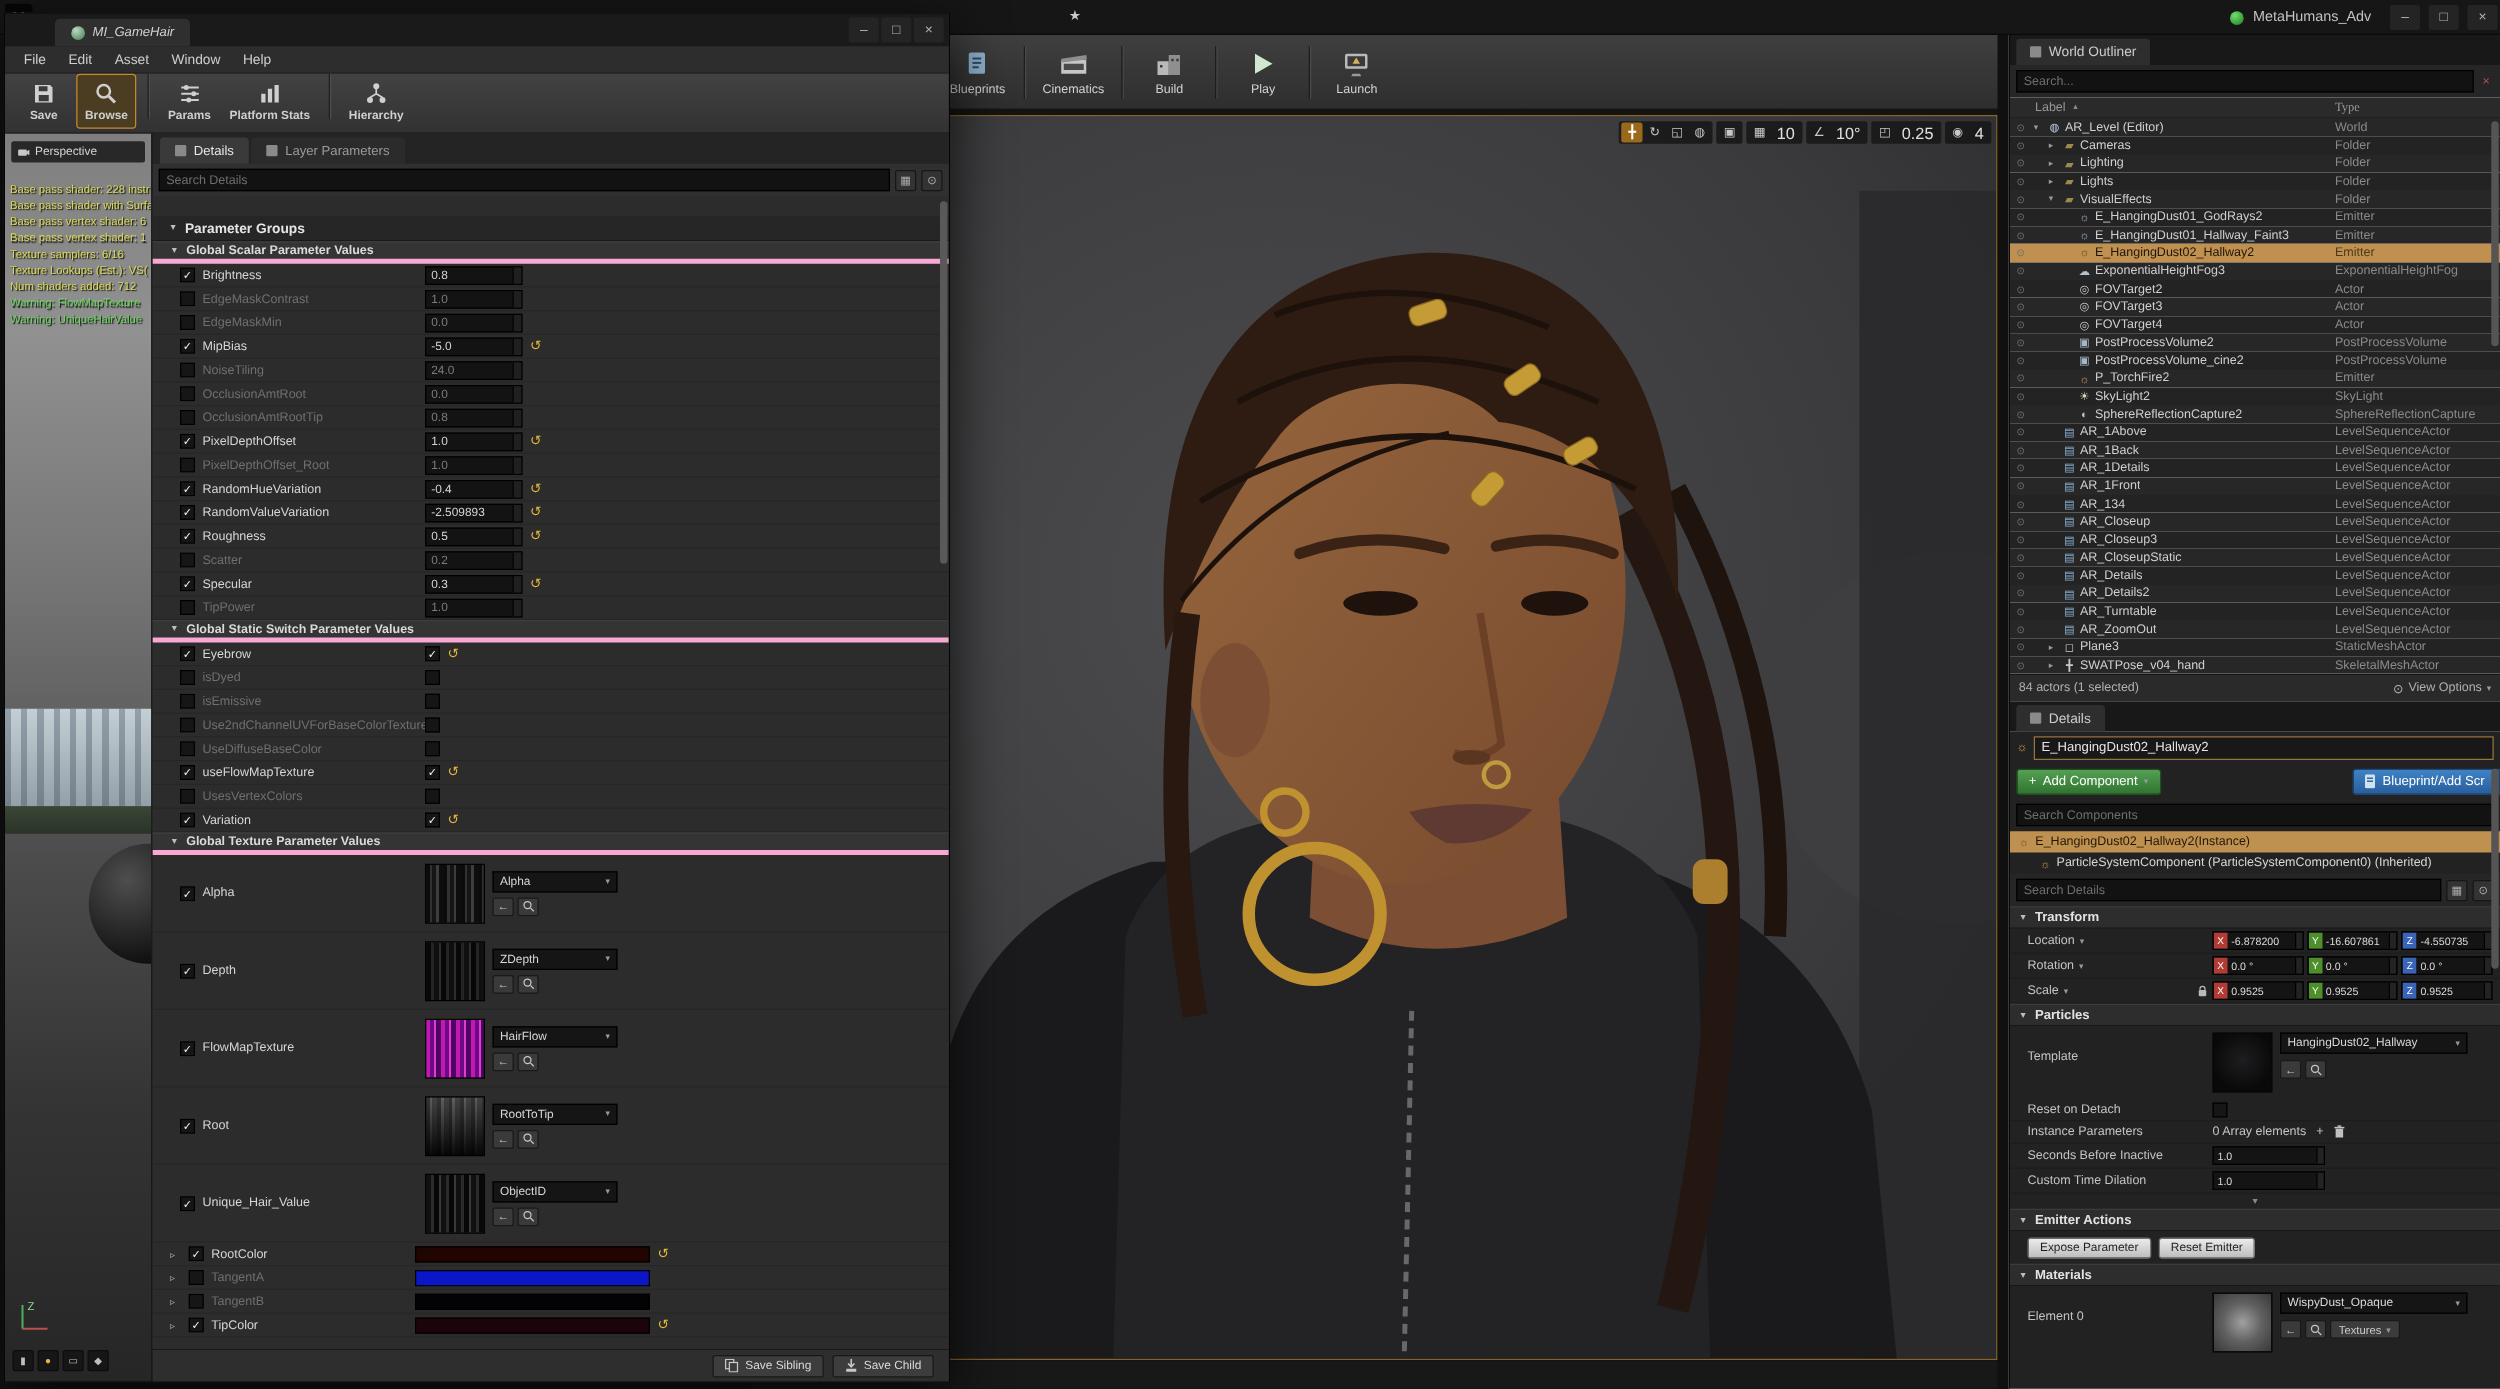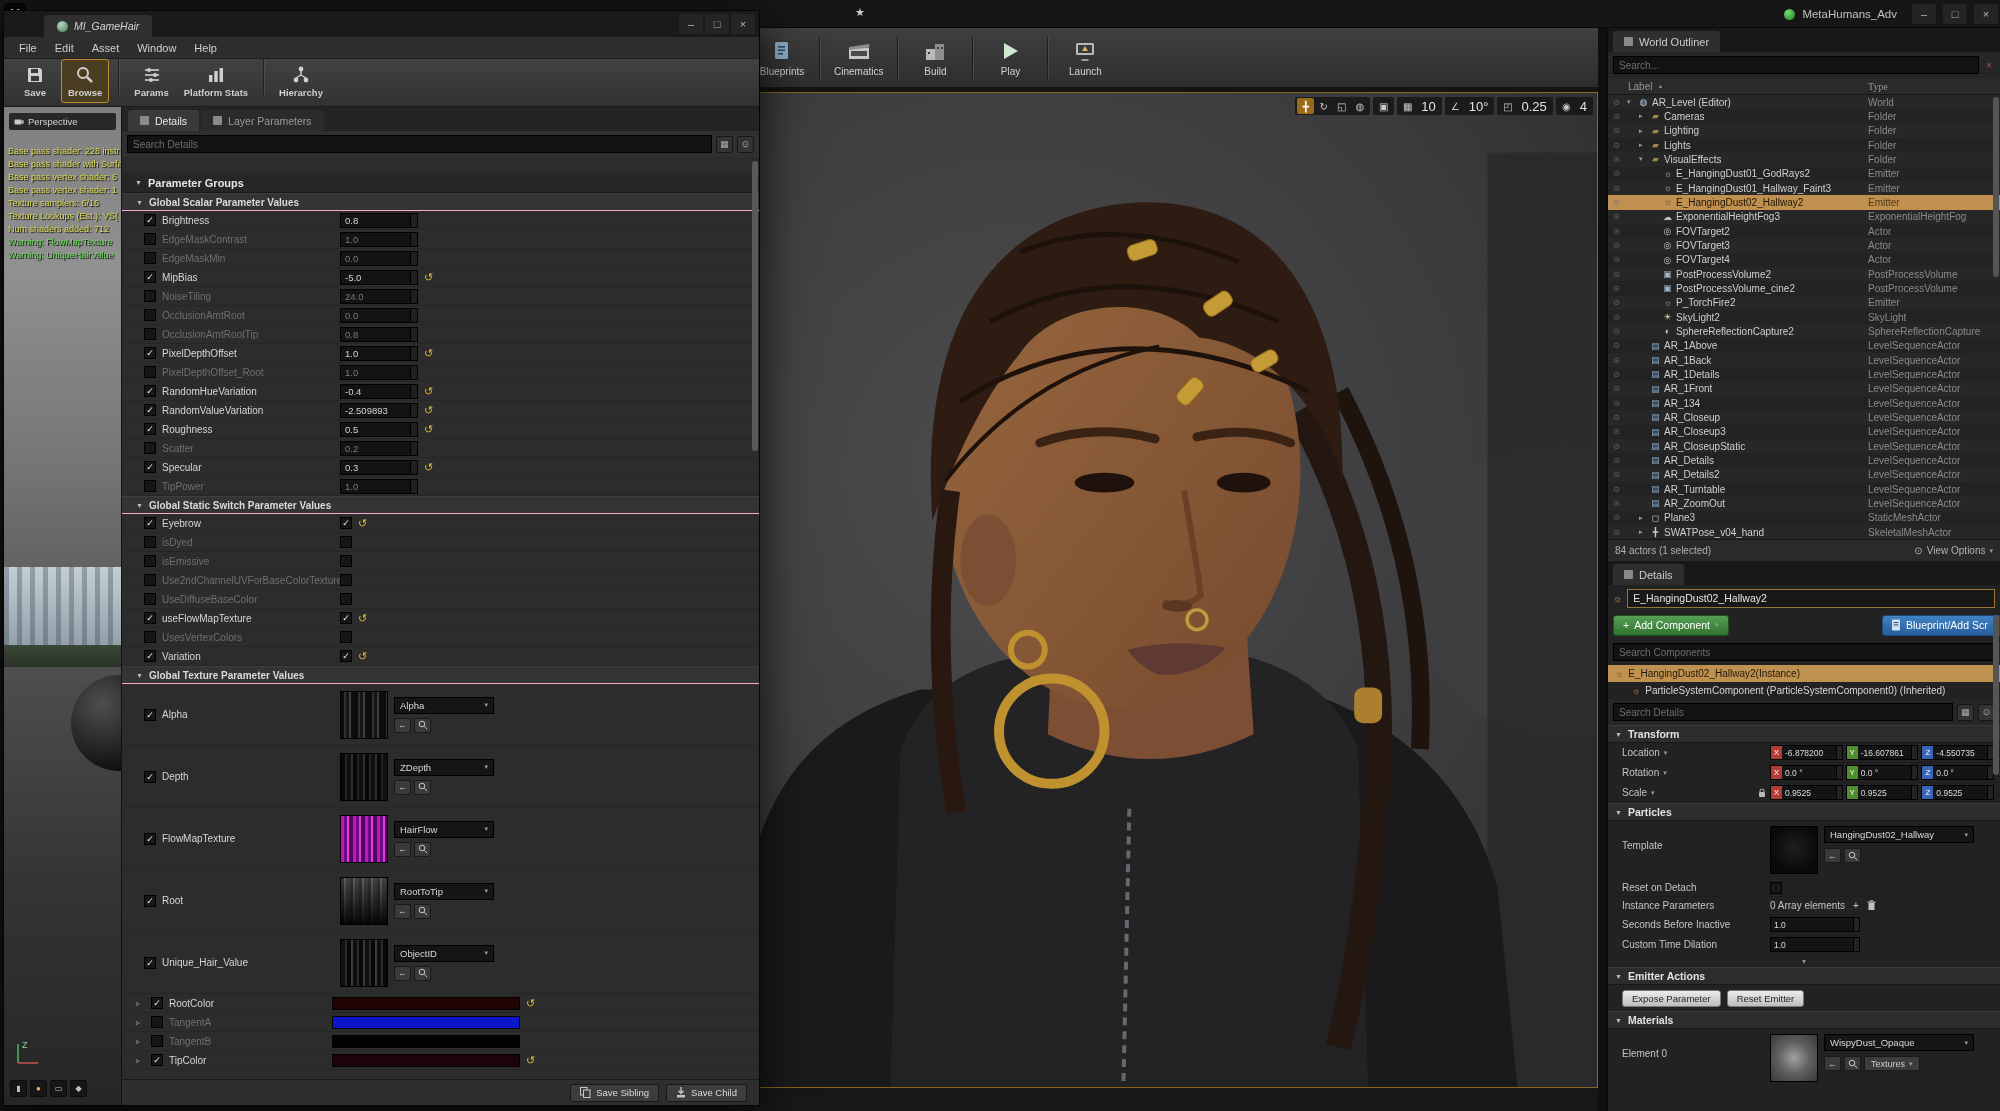--- a/index.html
+++ b/index.html
@@ -135,21 +135,21 @@
   .pv-btn.on{color:#e8b445;}
 
   
   #mat-details{flex:1;display:flex;flex-direction:column;background:#2b2b2b;min-width:0;}
   .det-tabs{height:24px;background:#242424;display:flex;align-items:flex-end;padding-left:6px;gap:2px;flex:none;}
   .det-tab{height:21px;padding:0 12px;border-radius:3px 3px 0 0;font-size:10.5px;display:flex;align-items:center;gap:6px;}
   .det-tab.active{background:#3a3a3a;color:#e8e8e8;}
   .det-tab.inactive{background:#2b2b2b;color:#9a9a9a;}
   #md-content{flex:1;overflow:hidden;background:#2c2c2c;position:relative;display:flex;flex-direction:column;}
   .cat-h{height:20px;background:#262626;border-bottom:1px solid #1a1a1a;display:flex;align-items:center;gap:6px;padding-left:13px;font-weight:bold;font-size:11px;color:#e6e6e6;flex:none;margin-top:16px;}
-  .grp-h{height:18px;background:#343434;border-top:1px solid #3e3e3e;border-bottom:1px solid #f9a8d4;display:flex;align-items:center;gap:6px;padding-left:14px;font-weight:bold;font-size:10px;color:#dadada;flex:none;}
+  .grp-h{height:18px;background:#343434;border-top:1px solid #3e3e3e;border-bottom:4px solid #f9a8d4;display:flex;align-items:center;gap:6px;padding-left:14px;font-weight:bold;font-size:10px;color:#dadada;flex:none;}
   .p-row{height:19px;border-bottom:1px solid #262626;display:flex;align-items:center;padding-left:22px;font-size:10px;flex:none;}
   .p-name{width:196px;display:flex;align-items:center;gap:6px;overflow:hidden;white-space:nowrap;flex:none;color:#6f6f6f;}
   .p-row.on .p-name,.tex-row.on .p-name,.vec-row.on .p-name{color:#d6d6d6;}
   .p-val{display:flex;align-items:center;gap:6px;min-width:0;}
   .num-box{width:78px;height:15px;background:#131313;border:1px solid #000;display:flex;align-items:center;}
   .num{flex:1;padding-left:4px;font-size:9.5px;color:#7c7c7c;white-space:nowrap;overflow:hidden;}
   .p-row.on .num{color:#d4d4d4;}
   .spin2{width:7px;height:100%;background:#202020;border-left:1px solid #000;flex:none;}
   .reset{color:#e5b93c;font-size:11px;line-height:11px;}
   .tex-row{height:62px;border-bottom:1px solid #262626;display:flex;align-items:center;padding-left:22px;font-size:10px;flex:none;}

